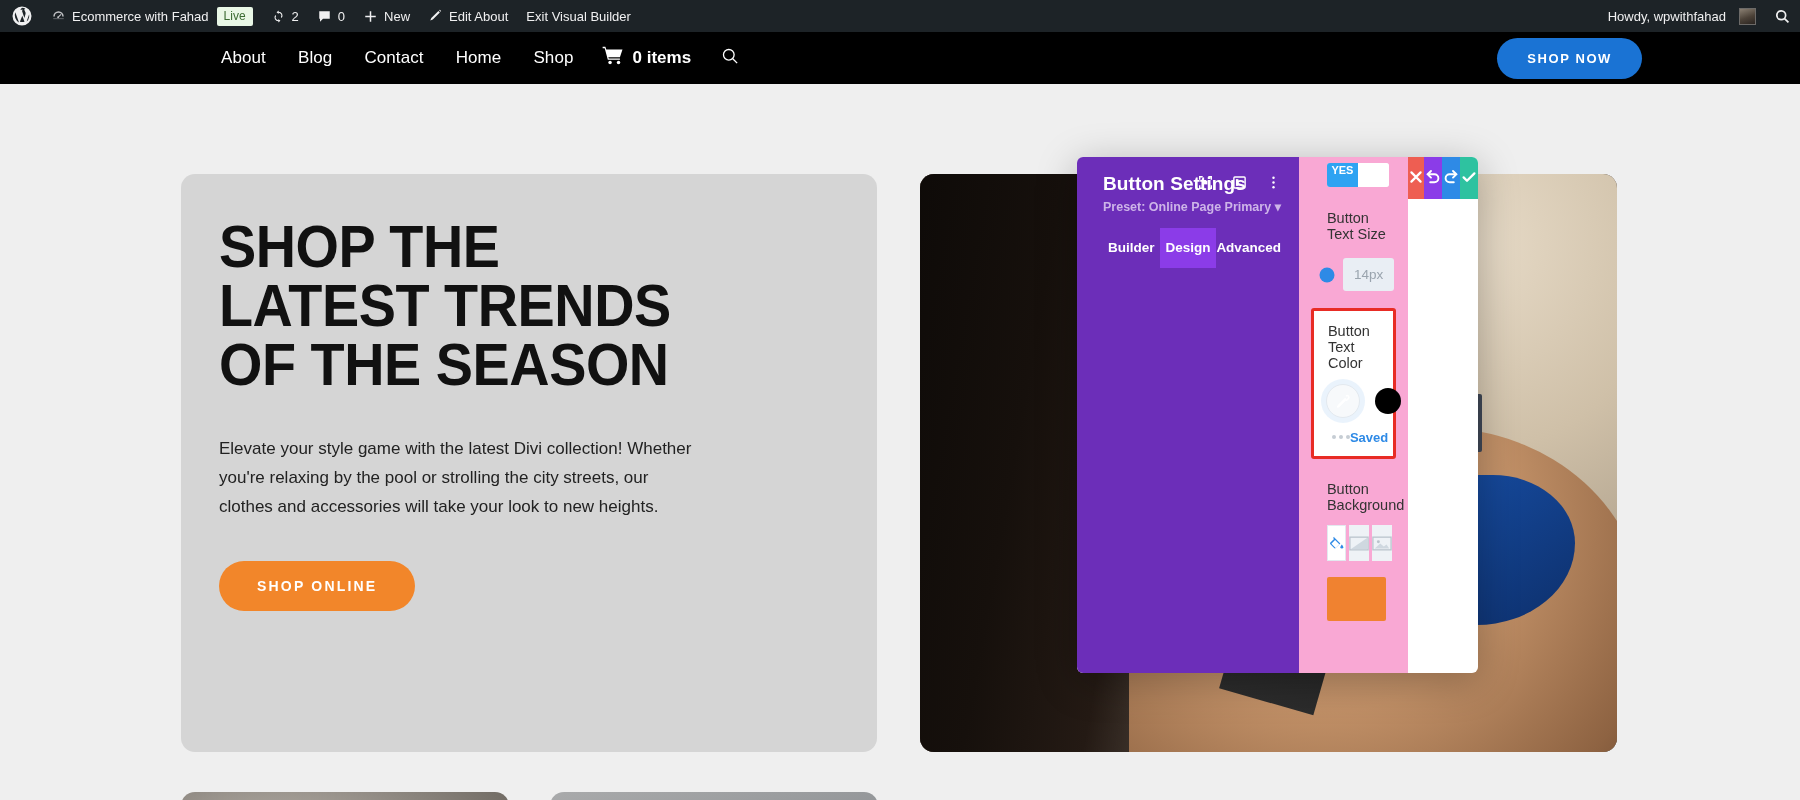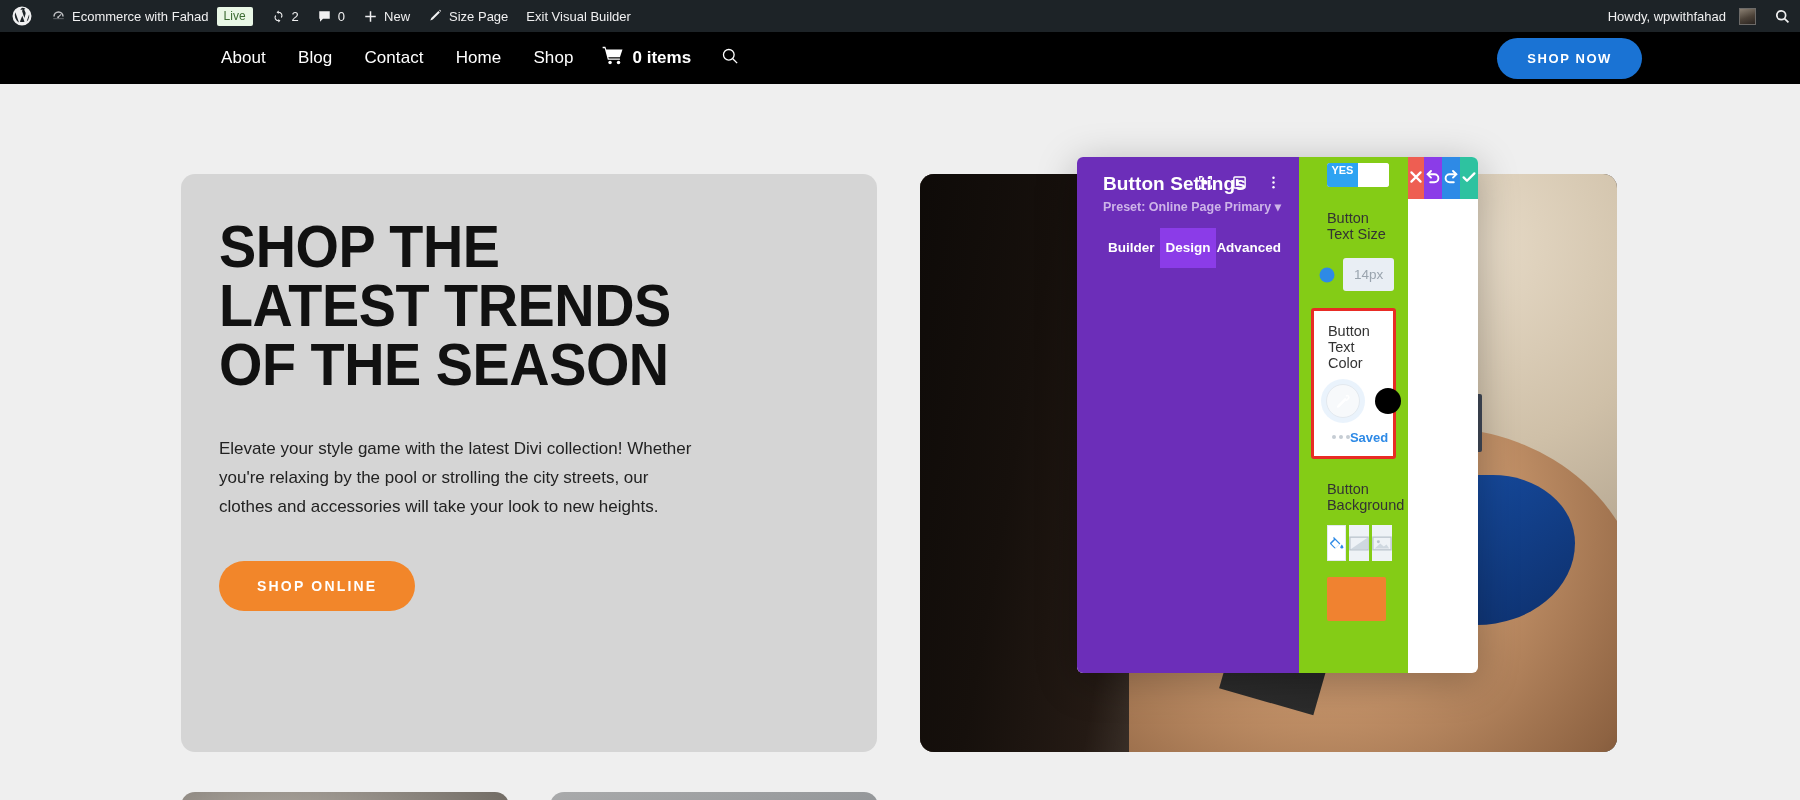--- a/index.html
+++ b/index.html
@@ -237,21 +237,21 @@
     color: #ffffff;
     font-size: 13.5px; font-weight: 700;
     padding: 12px 0 13px;
     background: transparent;
     border: none;
   }
   .tab.active { background: #8b3ce8; }
 
   .modal-body {
     flex: 1;
-    background: #84cc16;
+    background: #f9a8d4;
     overflow: hidden;
     position: relative;
     padding: 0 0 0 0;
   }
   .mb-inner { padding: 6px 22px 0 28px; }
 
   .yes-toggle {
     display: flex; width: 62px; height: 24px;
     border-radius: 3px; overflow: hidden;
     margin-top: 0px;
@@ -406,21 +406,21 @@
           </svg>
       </span>
       <span>New</span>
     </div>
     <div class="ab-item">
       <span>
         <svg width="15" height="15" viewBox="0 0 20 20" fill="#f0f0f1">
             <path d="M13.9 2.7 15.8 4.6 6.4 14 3 15.4l1.4-3.4zM16.7 3.7l-1.9-1.9.9-.9 1.9 1.9z"></path>
           </svg>
       </span>
-      <span>Size Page</span>
+      <span>Edit About</span>
     </div>
     <div class="ab-item">
       <span>Exit Visual Builder</span>
     </div>
   </div>
   <div class="ab-right">
     <div class="ab-item">
       <span>Howdy, wpwithfahad</span>
       <span class="avatar-box"></span>
     </div>

